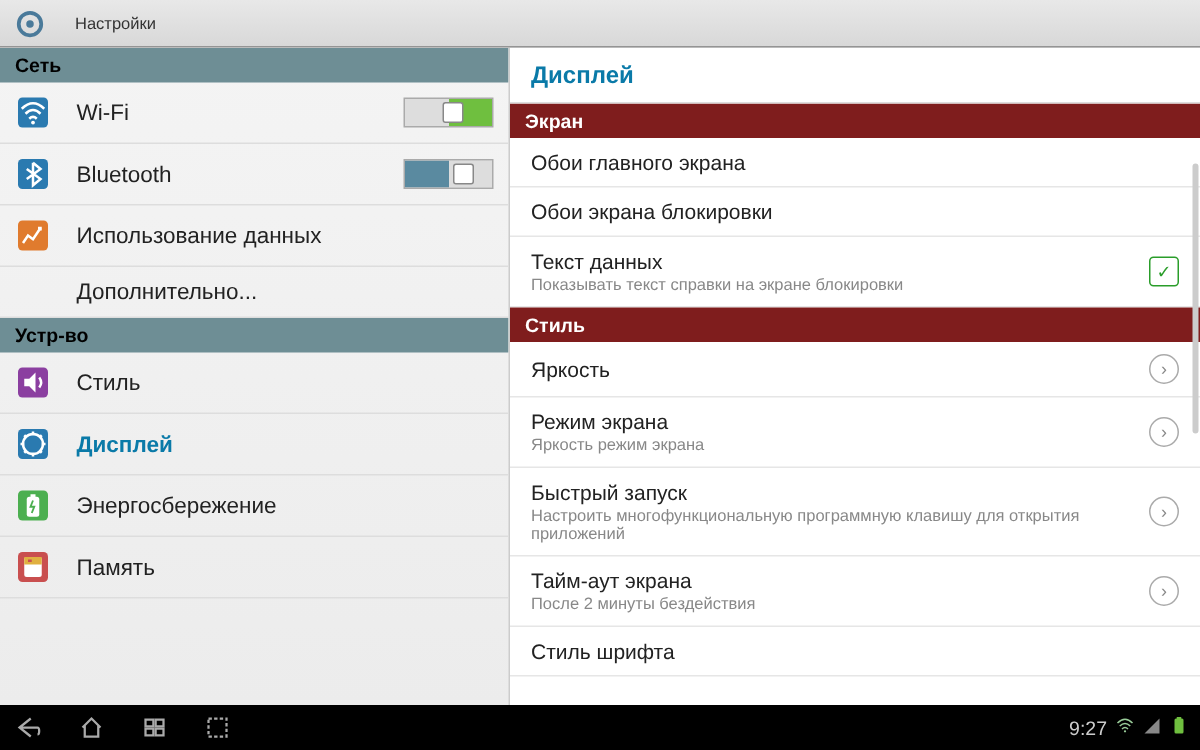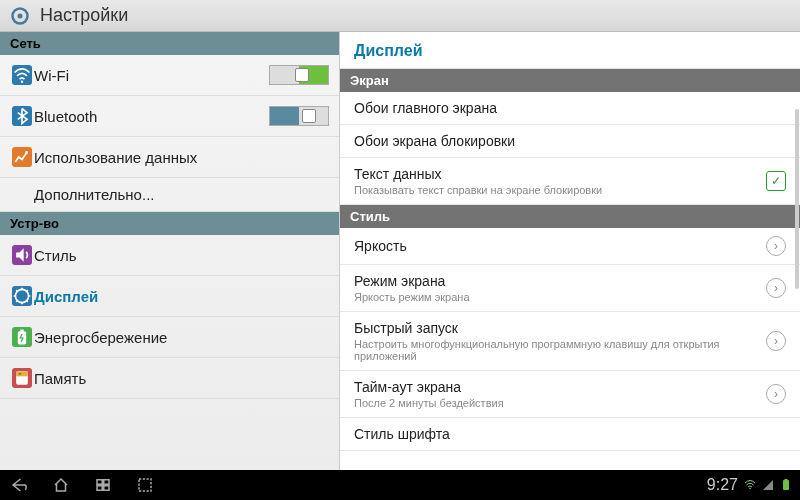--- a/index.html
+++ b/index.html
@@ -1,44 +1,44 @@
 <!DOCTYPE html>
 <html><head>
 <meta charset="utf-8">
 <style>
   * { margin:0; padding:0; box-sizing:border-box; font-family:Arial,Helvetica,sans-serif; }
   body { width:800px; height:500px; overflow:hidden; background:#000; }
   .app { display:flex; flex-direction:column; width:100%; height:100%; }
   .titlebar { display:flex; align-items:center; background:linear-gradient(#e8e8e8,#d8d8d8); height:32px; padding:0 8px; gap:8px; border-bottom:1px solid #bbb; }
-  .titlebar .title { font-size:18px; color:#333; }
+  .titlebar .title { font-size:11px; color:#333;margin-left:10px; }
   .content { flex:1; display:flex; min-height:0; background:#f0f0f0; }
   .sidebar { width:340px; background:linear-gradient(#f4f4f4,#ececec); border-right:1px solid #ccc; overflow-y:auto; }
   .section-hdr { background:#6e8e95; color:#000000; font-size:13px; padding:4px 10px; font-weight:bold; }
-  .side-item { display:flex; align-items:center; padding:8px 10px; border-bottom:1px solid #ddd; gap:0; font-size:15px; color:#222; cursor:pointer; }
+  .side-item { display:flex; align-items:center; padding:8px 10px; border-bottom:1px solid #ddd; gap:17px; font-size:15px; color:#222; cursor:pointer; }
   .side-item.selected .lbl { color:#0a7aa8; font-weight:bold; }
   .icon-box { width:24px; height:24px; display:flex; align-items:center; justify-content:center; border-radius:3px; }
   .toggle { width:60px; height:20px; border:1px solid #aaa; position:relative; margin-left:auto; }
   .toggle.on { background:linear-gradient(to right,#ddd 50%,#6fbf3f 50%); }
   .toggle.off { background:linear-gradient(to right,#5a8aa0 50%,#ddd 50%); }
   .toggle .handle { width:14px; height:14px; background:#fff; border:1px solid #888; position:absolute; top:2px; border-radius:2px; }
   .toggle.on .handle { right:32%; }
   .toggle.off .handle { right:20%; }
   .detail { flex:1; background:#fff; display:flex; flex-direction:column; position:relative; overflow:hidden; }
   .detail-title { color:#0a7aa8; font-size:16px; font-weight:bold; padding:10px 14px 8px; border-bottom:1px solid #ddd; }
-  .d-section-hdr { background:#737373; color:#fff; font-size:13px; font-weight:bold; padding:4px 10px; }
+  .d-section-hdr { background:#7f1d1d; color:#fff; font-size:13px; font-weight:bold; padding:4px 10px; }
   .d-item { display:flex; align-items:center; padding:8px 14px; border-bottom:1px solid #e6e6e6; cursor:pointer; gap:10px; }
   .d-item .txt { flex:1; }
   .d-item .main { font-size:14px; color:#222; }
   .d-item .sub { font-size:11px; color:#888; margin-top:2px; }
   .chev, .chk { width:20px; height:20px; display:flex; align-items:center; justify-content:center; border:1px solid #aaa; border-radius:50%; color:#888; font-size:12px; }
   .chk { border-radius:3px; }
   .chk.checked { color:#2a9d2a; border-color:#2a9d2a; }
   .navbar { height:30px; background:#000; display:flex; align-items:center; padding:0 8px; gap:20px; color:#aaa; }
   .nav-btn { width:22px; height:22px; display:flex; align-items:center; justify-content:center; cursor:pointer; }
-  .nav-status { margin-left:auto; display:flex; align-items:center; gap:6px; font-size:16px; color:#ccc; }
+  .nav-status { margin-left:auto; display:flex; gap:6px; font-size:13px; color:#ccc; }
   .sb-icon { width:12px; height:12px; }
   .scroll-track { position:absolute; right:1px; top:40px; width:4px; height:180px; background:#ccc; border-radius:2px; }
 </style>
 </head>
 <body>
 
 <div class="app">
   <div class="titlebar">
     <span class="icon-box">
       <svg viewBox="0 0 24 24" width="20" height="20">

